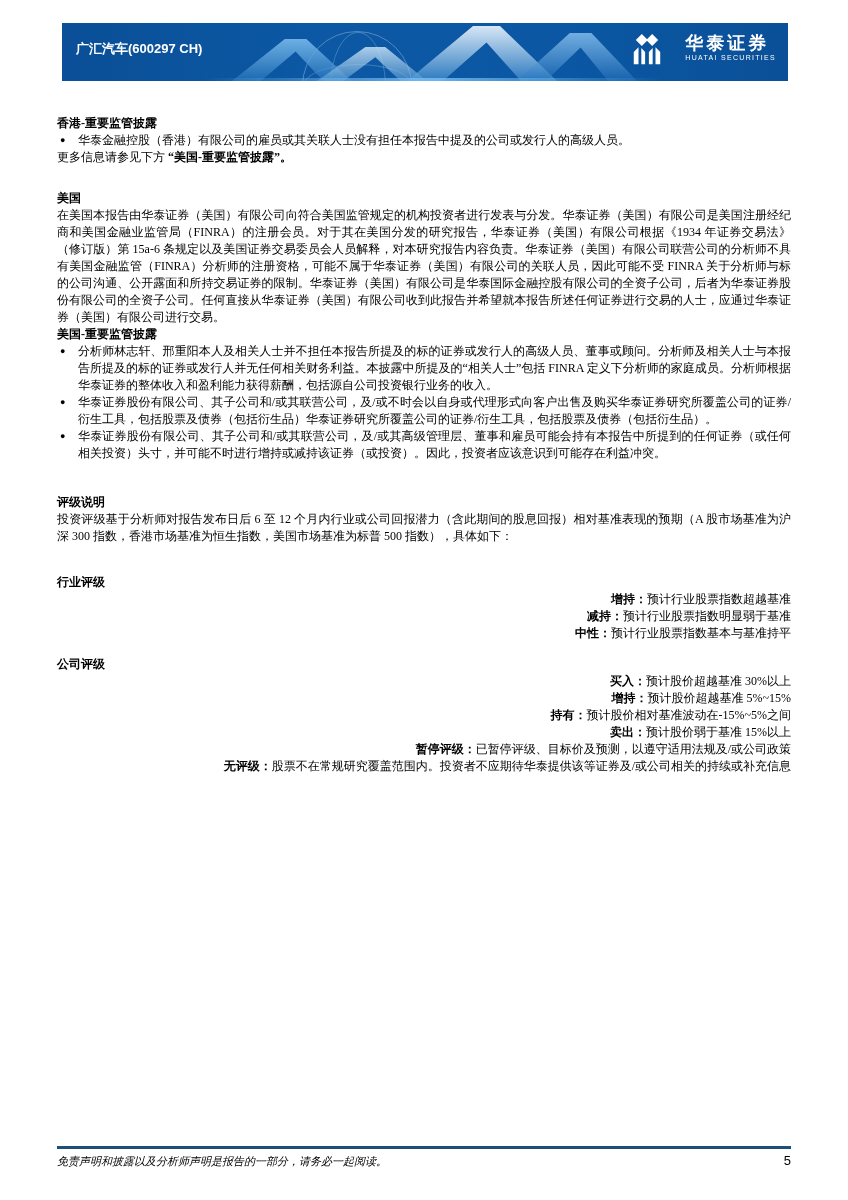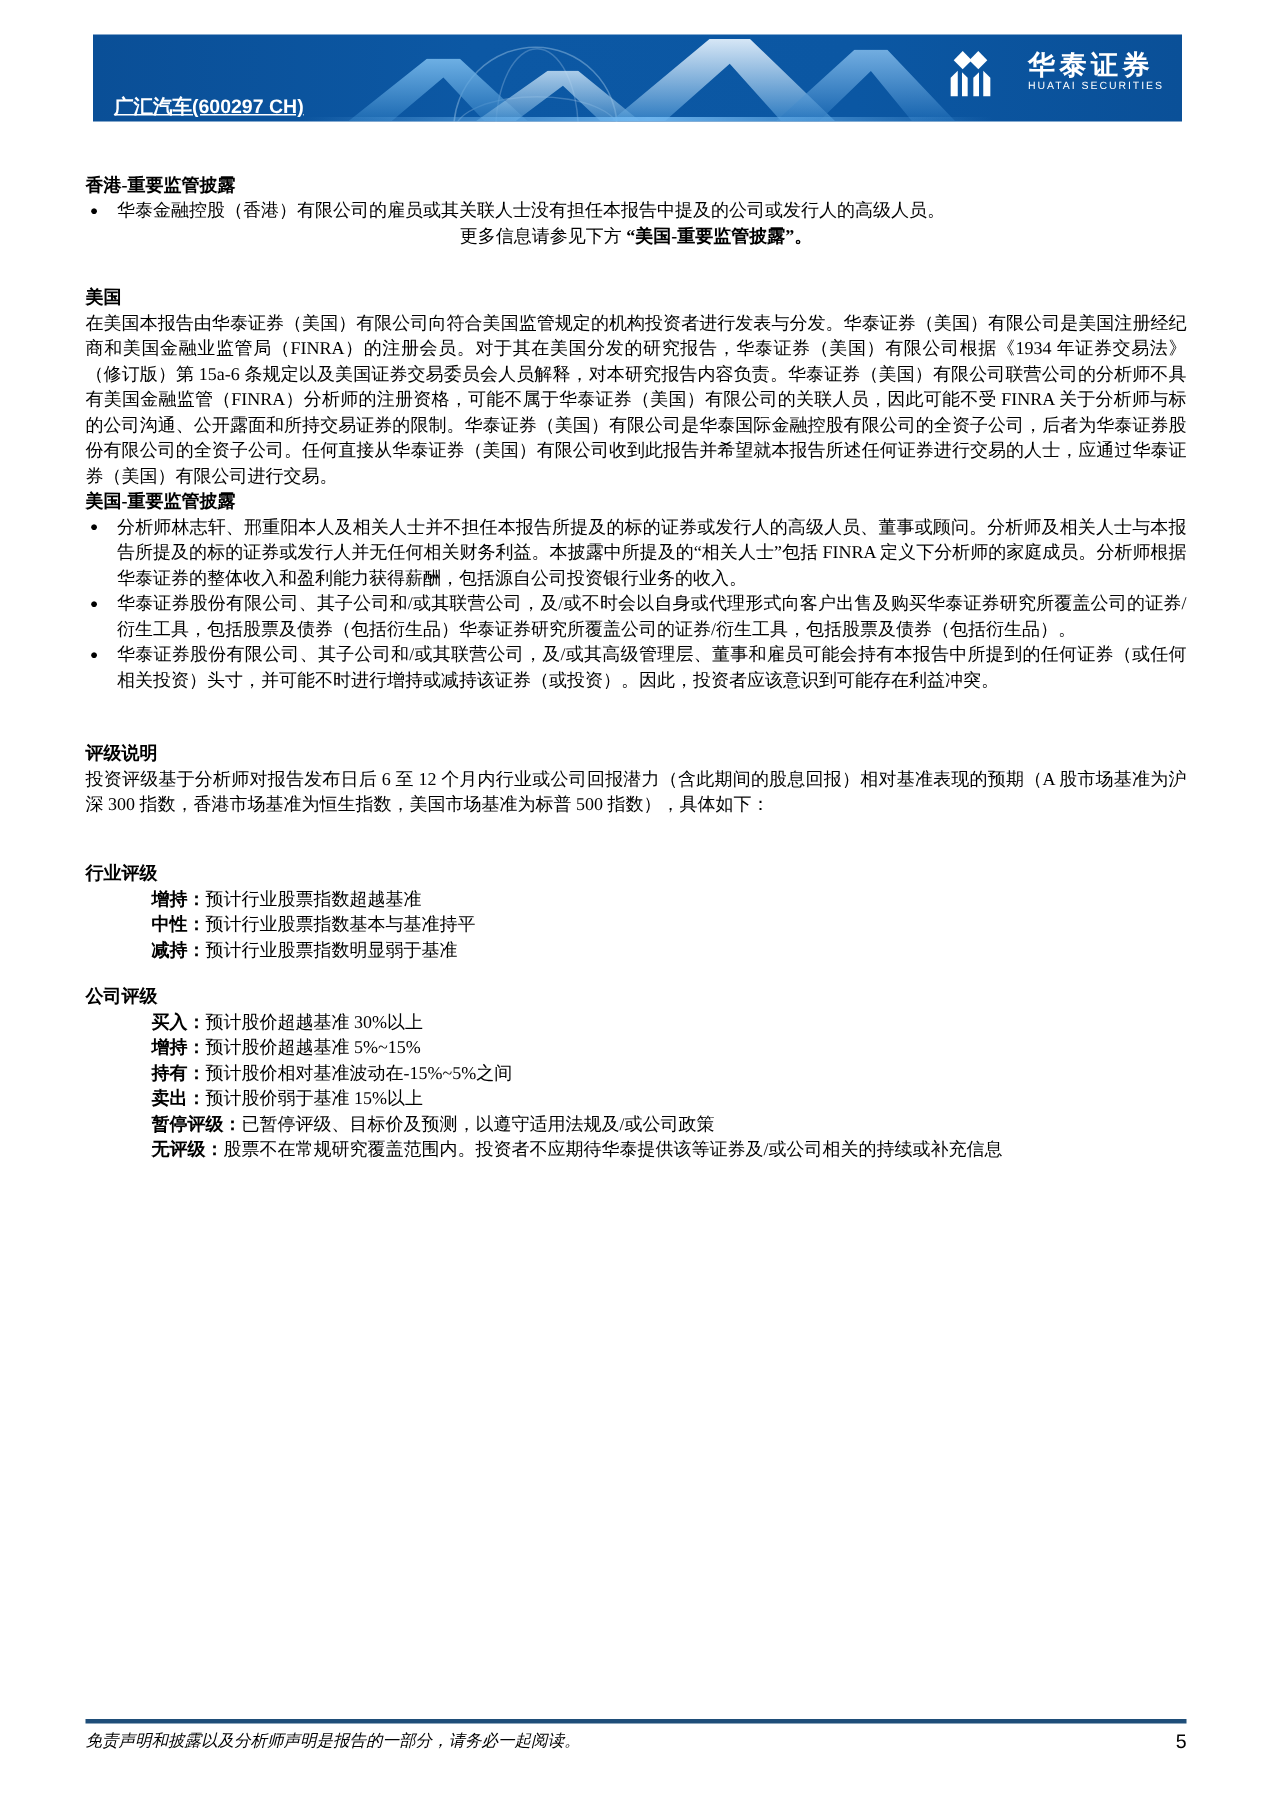--- a/index.html
+++ b/index.html
@@ -40,23 +40,23 @@
   .chevron { position: absolute; bottom: 0; clip-path: polygon(44% 0, 62% 0, 100% 100%, 76% 100%, 53% 30%, 24% 100%, 0 100%); }
   .chev1 { left: 170px; width: 120px; height: 42px; background: linear-gradient(180deg, rgba(120,185,235,0.9), rgba(40,120,190,0.55)); }
   .chev2 { left: 255px; width: 110px; height: 34px; background: linear-gradient(180deg, rgba(200,225,245,0.85), rgba(90,160,215,0.5)); }
   .chev3 { left: 345px; width: 150px; height: 55px; background: linear-gradient(180deg, rgba(225,238,250,0.95), rgba(70,150,215,0.55)); }
   .chev4 { left: 455px; width: 120px; height: 48px; background: linear-gradient(180deg, rgba(140,195,240,0.8), rgba(30,110,185,0.5)); }
   .banner-bottom-glow {
     position: absolute; left: 140px; bottom: 0; width: 460px; height: 3px;
     background: linear-gradient(90deg, rgba(120,190,245,0), rgba(120,190,245,0.85), rgba(120,190,245,0));
   }
   .banner-title {
-    position: absolute; left: 14px; bottom: 2px;
-    font-family: "Liberation Sans", sans-serif;
-    font-size: 13px; font-weight: bold; color: #ffffff; text-decoration: underline;
+    position: absolute; left: 14px; bottom: 24px;
+    font-family: "Liberation Sans", sans-serif;
+    font-size: 13px; font-weight: bold; color: #ffffff;
   }
   .banner-logo {
     position: absolute; right: 12px; top: 10px;
     display: flex; align-items: flex-start; gap: 21px;
   }
   .logo-mark { display: block; }
   .logo-text { color: #ffffff; }
   .logo-cn {
     font-family: "Liberation Sans", sans-serif;
     font-size: 18px; font-weight: bold; letter-spacing: 3px; line-height: 20px;
@@ -70,23 +70,23 @@
   .content {
     position: absolute;
     left: 57px; top: 113px;
     width: 734px;
     text-align: justify;
   }
   .sec-heading { font-weight: bold; text-align: left; }
   .para { text-align: justify; }
   .bullet-item { position: relative; padding-left: 21px; }
   .bullet-glyph { position: absolute; left: 3px; top: 0; font-size: 9px; }
-  .more-line { text-align: center; }
+  .more-line { text-align: left; }
   .bold { font-weight: bold; }
-  .def-line { text-align: left; margin-left: 44px; }
+  .def-line { text-align: right; }
   .def-term { font-weight: bold; }
 
   .sec-hk { margin-top: 2px; }
   .sec-us { margin-top: 24px; }
   .sec-usd { }
   .sec-rating { margin-top: 32px; }
   .sec-industry { margin-top: 29px; }
   .sec-company { margin-top: 14px; }
 
   
@@ -177,24 +177,24 @@
       <div class="sec-heading">评级说明</div>
       <div class="para">投资评级基于分析师对报告发布日后 6 至 12 个月内行业或公司回报潜力（含此期间的股息回报）相对基准表现的预期（A 股市场基准为沪深 300 指数，香港市场基准为恒生指数，美国市场基准为标普 500 指数），具体如下：</div>
     </div>
 
     <div class="sec-industry">
       <div class="sec-heading">行业评级</div>
       <div class="def-line">
         <span class="def-term">增持：</span><span>预计行业股票指数超越基准</span>
       </div>
       <div class="def-line">
+        <span class="def-term">减持：</span><span>预计行业股票指数明显弱于基准</span>
+      </div>
+      <div class="def-line">
         <span class="def-term">中性：</span><span>预计行业股票指数基本与基准持平</span>
-      </div>
-      <div class="def-line">
-        <span class="def-term">减持：</span><span>预计行业股票指数明显弱于基准</span>
       </div>
     </div>
 
     <div class="sec-company">
       <div class="sec-heading">公司评级</div>
       <div class="def-line">
         <span class="def-term">买入：</span><span>预计股价超越基准 30%以上</span>
       </div>
       <div class="def-line">
         <span class="def-term">增持：</span><span>预计股价超越基准 5%~15%</span>

